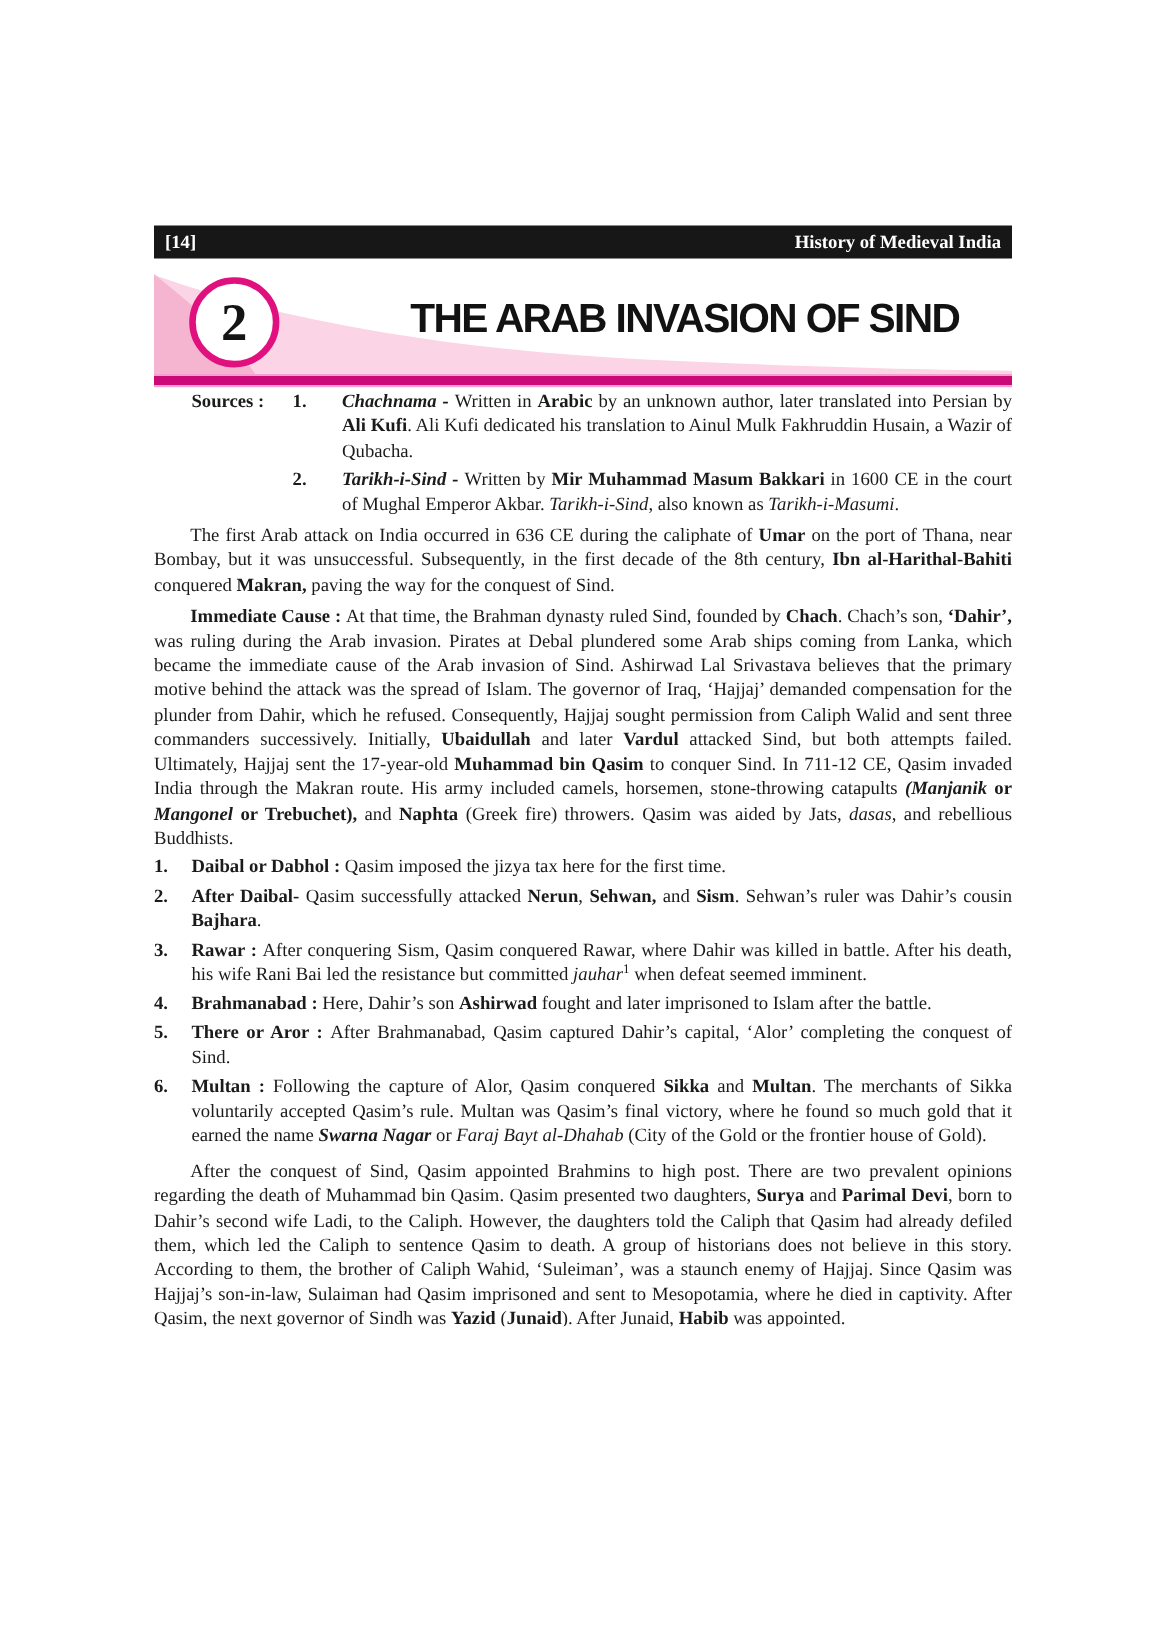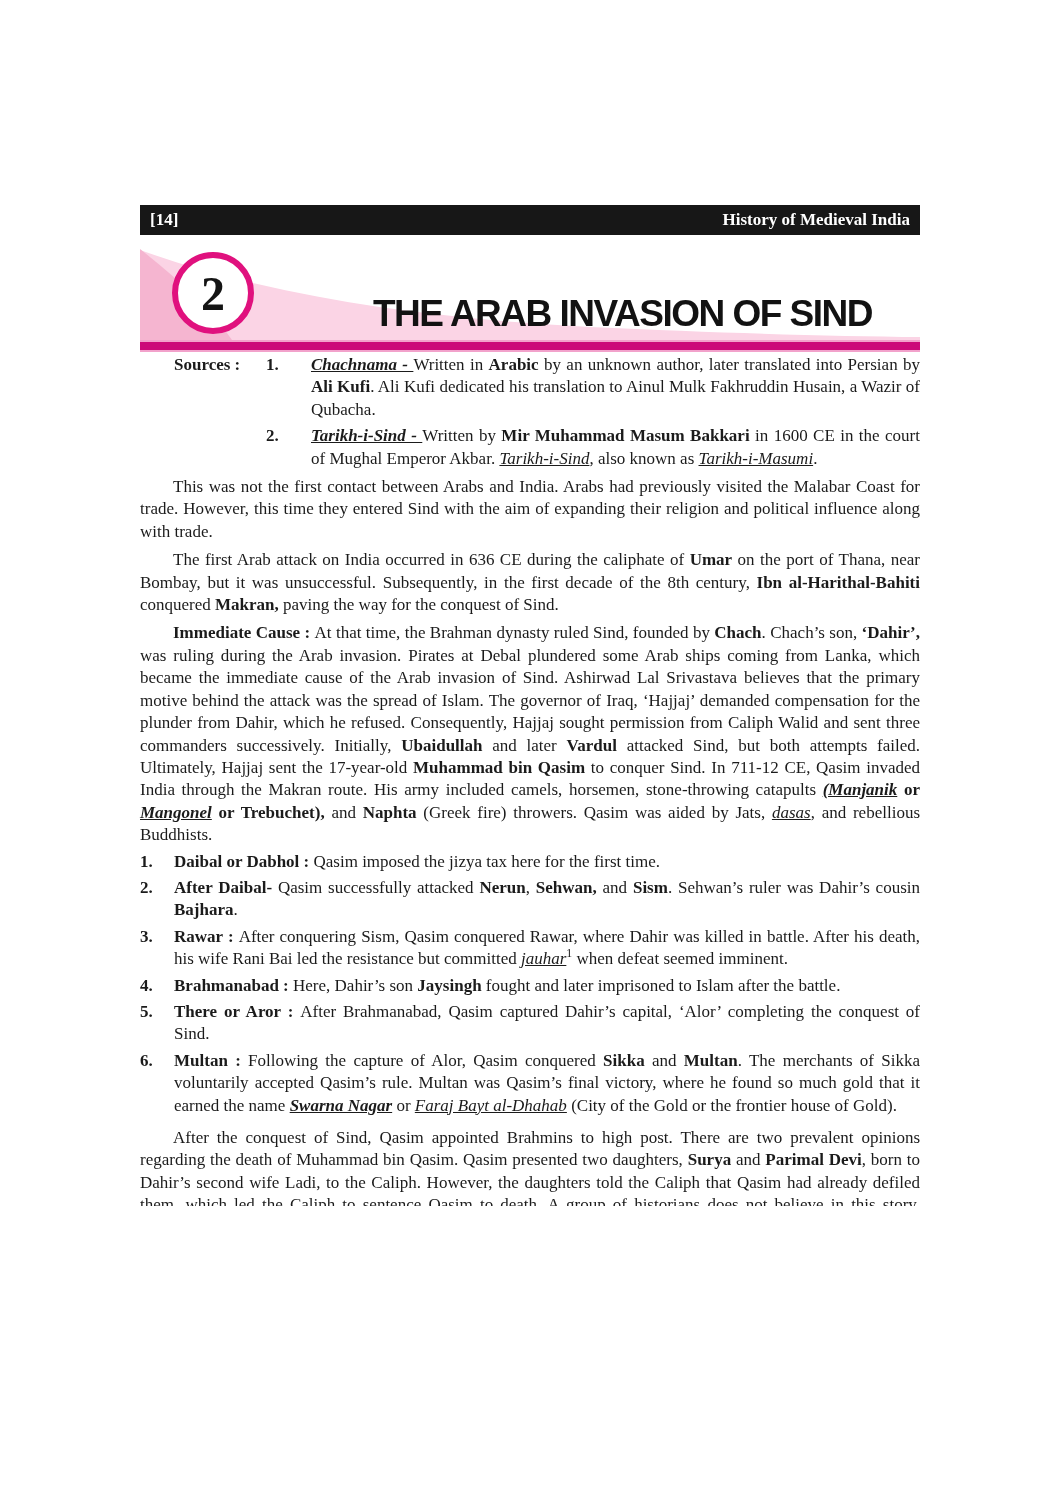--- a/index.html
+++ b/index.html
@@ -14,21 +14,21 @@
 
   
   .banner{position:relative;margin-top:10px;height:95px;}
   .banner svg{position:absolute;left:0;top:0;width:100%;height:100%;}
   .chapnum{position:absolute;left:32px;top:7px;width:70px;height:70px;
            border:6px solid #e0117e;border-radius:50%;background:#ffffff;
            display:flex;align-items:center;justify-content:center;
            font-weight:bold;font-size:48px;color:#141414;}
   .chaptitle{position:absolute;left:185px;right:0;top:24px;text-align:center;
              font-family:"Liberation Sans", sans-serif;font-weight:bold;
-             font-size:37px;letter-spacing:-1.5px;color:#121212;white-space:nowrap;margin-top:24px;}
+             font-size:37px;letter-spacing:-1.5px;color:#121212;white-space:nowrap;}
 
   .rule{height:12px;background:linear-gradient(180deg,#f2a2cb 0,#f2a2cb 2px,
         #cc0979 2px,#cc0979 10px,#f2a2cb 10px,#f2a2cb 12px);}
 
   .sec{margin:16px 0 8px 0;text-align:center;font-family:"Liberation Sans",sans-serif;
        font-weight:bold;font-size:21px;color:#111111;}
 
   .sources{font-size:17px;line-height:22.4px;text-align:justify;margin-top:2px;}
   .srow{display:grid;grid-template-columns:80px 33px 1fr;padding-left:34px;gap:12px;}
   .srow + .srow{margin-top:4px;}
@@ -39,21 +39,21 @@
 
   .clist{list-style:none;margin:4px 0 0 0;padding:0;}
   .citem{display:grid;grid-template-columns:34px 1fr;margin-top:4px;
          font-size:17px;line-height:22.4px;text-align:justify;}
   .cnum{font-weight:bold;}
 
   .footrule{margin-top:12px;border-top:2px solid #8b8b8b;}
   .footnote{display:flex;gap:18px;padding:6px 0 0 4px;font-size:15px;color:#222;}
 
   .b{font-weight:bold;}
-  .i{font-style:italic;text-decoration:underline;}
+  .i{font-style:italic;}
   sup{font-size:70%;line-height:0;}
 </style>
 </head>
 <body>
 
 <div class="page">
   <div class="content">
 
     <header class="topbar">
       <span>[14]</span>
@@ -80,41 +80,40 @@
         <span class="snum">1.</span>
         <span class="stext"><span class="b i">Chachnama - </span><span>Written in </span><span class="b">Arabic</span><span> by an unknown author, later translated into Persian by </span><span class="b">Ali Kufi</span><span>. Ali Kufi dedicated his translation to Ainul Mulk Fakhruddin Husain, a Wazir of Qubacha.</span></span>
       </div>
       <div class="srow">
         <span class="slabel"></span>
         <span class="snum">2.</span>
         <span class="stext"><span class="b i">Tarikh-i-Sind - </span><span>Written by </span><span class="b">Mir Muhammad Masum Bakkari</span><span> in 1600 CE in the court of Mughal Emperor Akbar. </span><span class="i">Tarikh-i-Sind</span><span>, also known as </span><span class="i">Tarikh-i-Masumi</span><span>.</span></span>
       </div>
     </div>
 
-    <p class="para"><span>This was not the first contact between Arabs and India. Arabs had previously visited the Malabar Coast for trade. However, this time they entered Sind with the aim of expanding their religion and political influence along with trade.</span></p>
     <p class="para"><span>The first Arab attack on India occurred in 636 CE during the caliphate of </span><span class="b">Umar</span><span> on the port of Thana, near Bombay, but it was unsuccessful. Subsequently, in the first decade of the 8th century, </span><span class="b">Ibn al-Harithal-Bahiti</span><span> conquered </span><span class="b">Makran,</span><span> paving the way for the conquest of Sind.</span></p>
     <p class="para"><span class="b">Immediate Cause : </span><span>At that time, the Brahman dynasty ruled Sind, founded by </span><span class="b">Chach</span><span>. Chach’s son, </span><span class="b">‘Dahir’,</span><span> was ruling during the Arab invasion. Pirates at Debal plundered some Arab ships coming from Lanka, which became the immediate cause of the Arab invasion of Sind. Ashirwad Lal Srivastava believes that the primary motive behind the attack was the spread of Islam. The governor of Iraq, ‘Hajjaj’ demanded compensation for the plunder from Dahir, which he refused. Consequently, Hajjaj sought permission from Caliph Walid and sent three commanders successively. Initially, </span><span class="b">Ubaidullah</span><span> and later </span><span class="b">Vardul</span><span> attacked Sind, but both attempts failed. Ultimately, Hajjaj sent the 17-year-old </span><span class="b">Muhammad bin Qasim</span><span> to conquer Sind. In 711-12 CE, Qasim invaded India through the Makran route. His army included camels, horsemen, stone-throwing catapults </span><span class="b i">(Manjanik</span><span class="b"> or </span><span class="b i">Mangonel</span><span class="b"> or </span><span class="b">Trebuchet),</span><span> and </span><span class="b">Naphta</span><span> (Greek fire) throwers. Qasim was aided by Jats, </span><span class="i">dasas</span><span>, and rebellious Buddhists.</span></p>
 
 
     <ol class="clist">
       <li class="citem">
         <span class="cnum">1.</span>
         <span class="ctext"><span class="b">Daibal or Dabhol : </span><span>Qasim imposed the jizya tax here for the first time.</span></span>
       </li>
       <li class="citem">
         <span class="cnum">2.</span>
         <span class="ctext"><span class="b">After Daibal- </span><span>Qasim successfully attacked </span><span class="b">Nerun</span><span>, </span><span class="b">Sehwan,</span><span> and </span><span class="b">Sism</span><span>. Sehwan’s ruler was Dahir’s cousin </span><span class="b">Bajhara</span><span>.</span></span>
       </li>
       <li class="citem">
         <span class="cnum">3.</span>
         <span class="ctext"><span class="b">Rawar : </span><span>After conquering Sism, Qasim conquered Rawar, where Dahir was killed in battle. After his death, his wife Rani Bai led the resistance but committed </span><span class="i">jauhar</span><sup>1</sup><span> when defeat seemed imminent.</span></span>
       </li>
       <li class="citem">
         <span class="cnum">4.</span>
-        <span class="ctext"><span class="b">Brahmanabad : </span><span>Here, Dahir’s son </span><span class="b">Jaysingh</span><span> fought and later imprisoned to Islam after the battle.</span></span>
+        <span class="ctext"><span class="b">Brahmanabad : </span><span>Here, Dahir’s son </span><span class="b">Ashirwad</span><span> fought and later imprisoned to Islam after the battle.</span></span>
       </li>
       <li class="citem">
         <span class="cnum">5.</span>
         <span class="ctext"><span class="b">There or Aror : </span><span>After Brahmanabad, Qasim captured Dahir’s capital, ‘Alor’ completing the conquest of Sind.</span></span>
       </li>
       <li class="citem">
         <span class="cnum">6.</span>
         <span class="ctext"><span class="b">Multan : </span><span>Following the capture of Alor, Qasim conquered </span><span class="b">Sikka</span><span> and </span><span class="b">Multan</span><span>. The merchants of Sikka voluntarily accepted Qasim’s rule. Multan was Qasim’s final victory, where he found so much gold that it earned the name </span><span class="b i">Swarna Nagar</span><span> or </span><span class="i">Faraj Bayt al-Dhahab</span><span> (City of the Gold or the frontier house of Gold).</span></span>
       </li>
     </ol>

